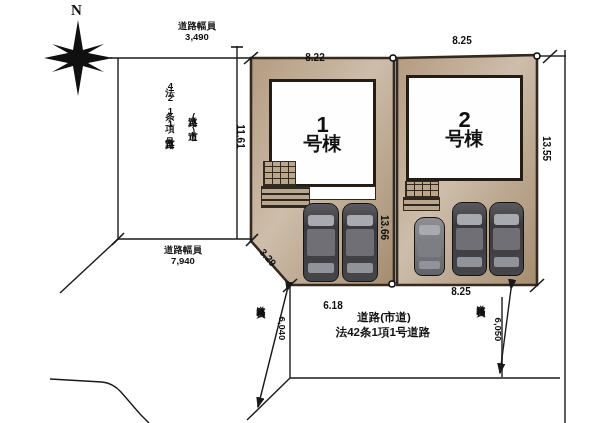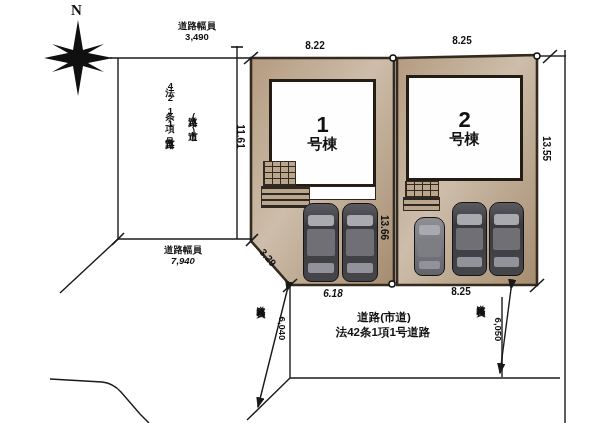--- a/index.html
+++ b/index.html
@@ -9,21 +9,21 @@
   .txt{position:absolute;z-index:3;font-weight:bold;color:#111;white-space:nowrap;}
   .c{text-align:center;}
   .dim{font-size:10px;letter-spacing:0px;}
   .lbl9{font-size:9.5px;line-height:10px;}
   .rot90{transform:rotate(90deg);transform-origin:center;}
   .vert{writing-mode:vertical-rl;text-orientation:upright;letter-spacing:1px;font-size:9.5px;}
   .compass-n{font-family:"Liberation Serif",serif;font-size:15px;}
   .building{position:absolute;z-index:2;background:#fefefe;border:3px solid #241d16;
             display:flex;flex-direction:column;align-items:center;justify-content:center;}
   .bnum{font-weight:bold;font-size:22px;line-height:22px;}
-  .bsuf{font-weight:bold;font-size:15px;line-height:16px;}
+  .bsuf{font-weight:bold;font-size:19px;line-height:16px;}
   .annex{position:absolute;z-index:2;background:#fefefe;border:1.5px solid #2c241c;}
   .porch{position:absolute;z-index:2;background-color:#b9a68d;border:1px solid #322a20;
          background-image:repeating-linear-gradient(0deg,#322a20 0 1px,transparent 1px 6px),
                           repeating-linear-gradient(90deg,#322a20 0 1px,transparent 1px 8px);}
   .steps{position:absolute;z-index:2;border:1px solid #322a20;
          background:repeating-linear-gradient(180deg,#2f2820 0 2px,#b9a68d 2px 6px);}
   .car{position:absolute;z-index:2;border:1px solid #141417;border-radius:10px 10px 8px 8px;
        background:linear-gradient(180deg,#5a5a60,#3b3b3f 30%,#45454a);}
   .car .ws{position:absolute;left:4px;right:4px;top:11px;height:11px;border-radius:3px;background:#a9a9b0;}
   .car .roof{position:absolute;left:3px;right:3px;top:25px;bottom:25px;border-radius:2px;background:#6f6f75;}
@@ -98,31 +98,31 @@
   </svg>
 
   <div class="txt compass-n" style="left:71px;top:2px;">N</div>
 
   <div class="txt lbl9 c" style="left:157px;top:21px;width:80px;">道路幅員</div>
   <div class="txt lbl9 c" style="left:157px;top:32px;width:80px;">3,490</div>
 
   <div class="txt vert" style="left:163px;top:79px;height:150px;">法42条1項1号道路</div>
   <div class="txt vert" style="left:186px;top:109px;height:90px;">道路(市道)</div>
   <div class="txt lbl9 c" style="left:143px;top:245px;width:80px;">道路幅員</div>
-  <div class="txt lbl9 c" style="left:143px;top:256px;width:80px;font-style:italic;">7,940</div>
+  <div class="txt lbl9 c" style="left:143px;top:256px;width:80px;">7,940</div>
 
-  <div class="txt dim c" style="left:294px;top:40px;width:42px;">8.22</div>
+  <div class="txt dim c" style="left:294px;top:52px;width:42px;">8.22</div>
   <div class="txt dim c" style="left:441px;top:35px;width:42px;">8.25</div>
 
   <div class="txt dim c rot90" style="left:220px;top:131px;width:40px;">11.61</div>
   <div class="txt dim c rot90" style="left:364px;top:222px;width:40px;">13.66</div>
   <div class="txt dim c rot90" style="left:526px;top:143px;width:40px;">13.55</div>
   <div class="txt dim c" style="left:248px;top:252px;width:40px;transform:rotate(49deg);">3.29</div>
 
-  <div class="txt dim c" style="left:312px;top:288px;width:42px;font-style:italic;">6.18</div>
+  <div class="txt dim c" style="left:312px;top:300px;width:42px;">6.18</div>
   <div class="txt dim c" style="left:440px;top:286px;width:42px;">8.25</div>
 
   <div class="txt c" style="left:324px;top:310px;width:120px;font-size:11.5px;">道路(市道)</div>
   <div class="txt c" style="left:307px;top:325px;width:152px;font-size:11.5px;">法42条1項1号道路</div>
 
   <div class="txt vert" style="left:254px;top:299px;height:66px;font-size:9px;">道路幅員</div>
   <div class="txt dim c rot90" style="left:262px;top:323px;width:40px;font-size:9.5px;">6,040</div>
 
   <div class="txt vert" style="left:474px;top:298px;height:66px;font-size:9px;">道路幅員</div>
   <div class="txt dim c rot90" style="left:478px;top:324px;width:40px;font-size:9.5px;">6,050</div>

